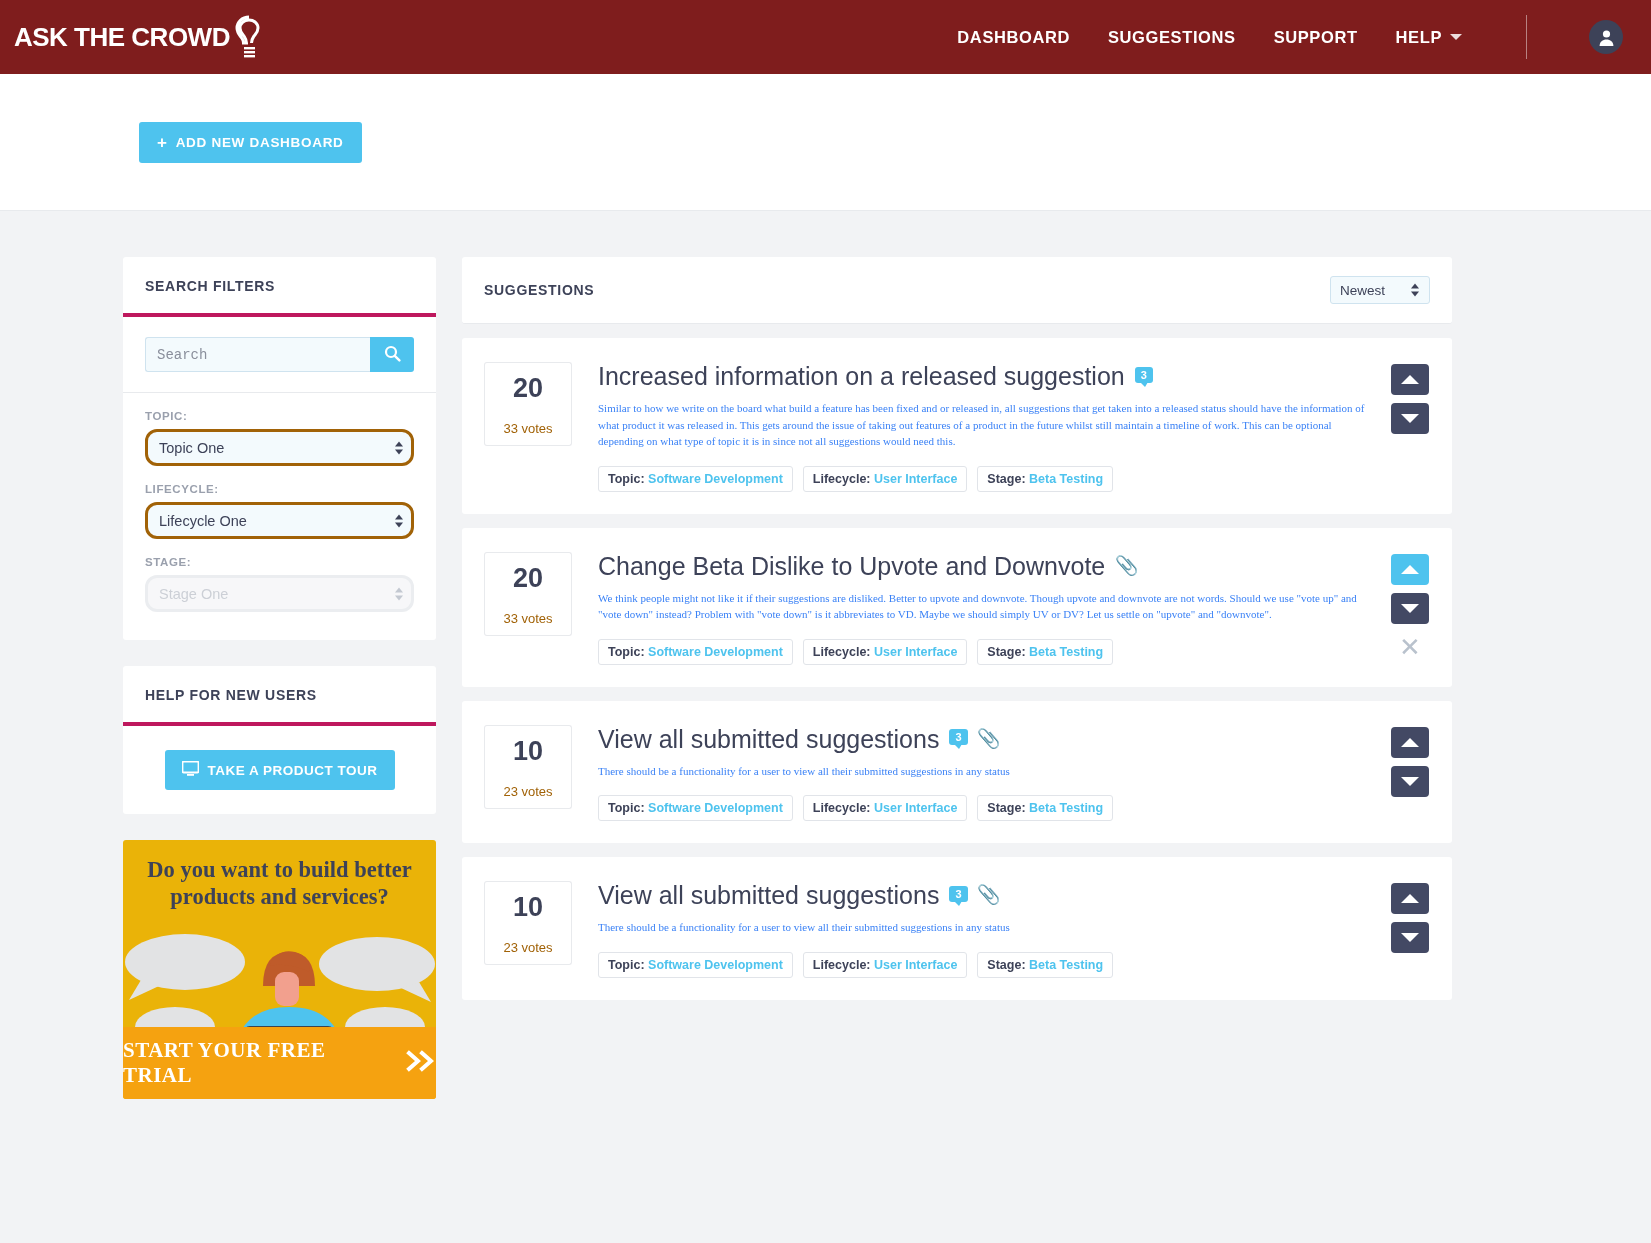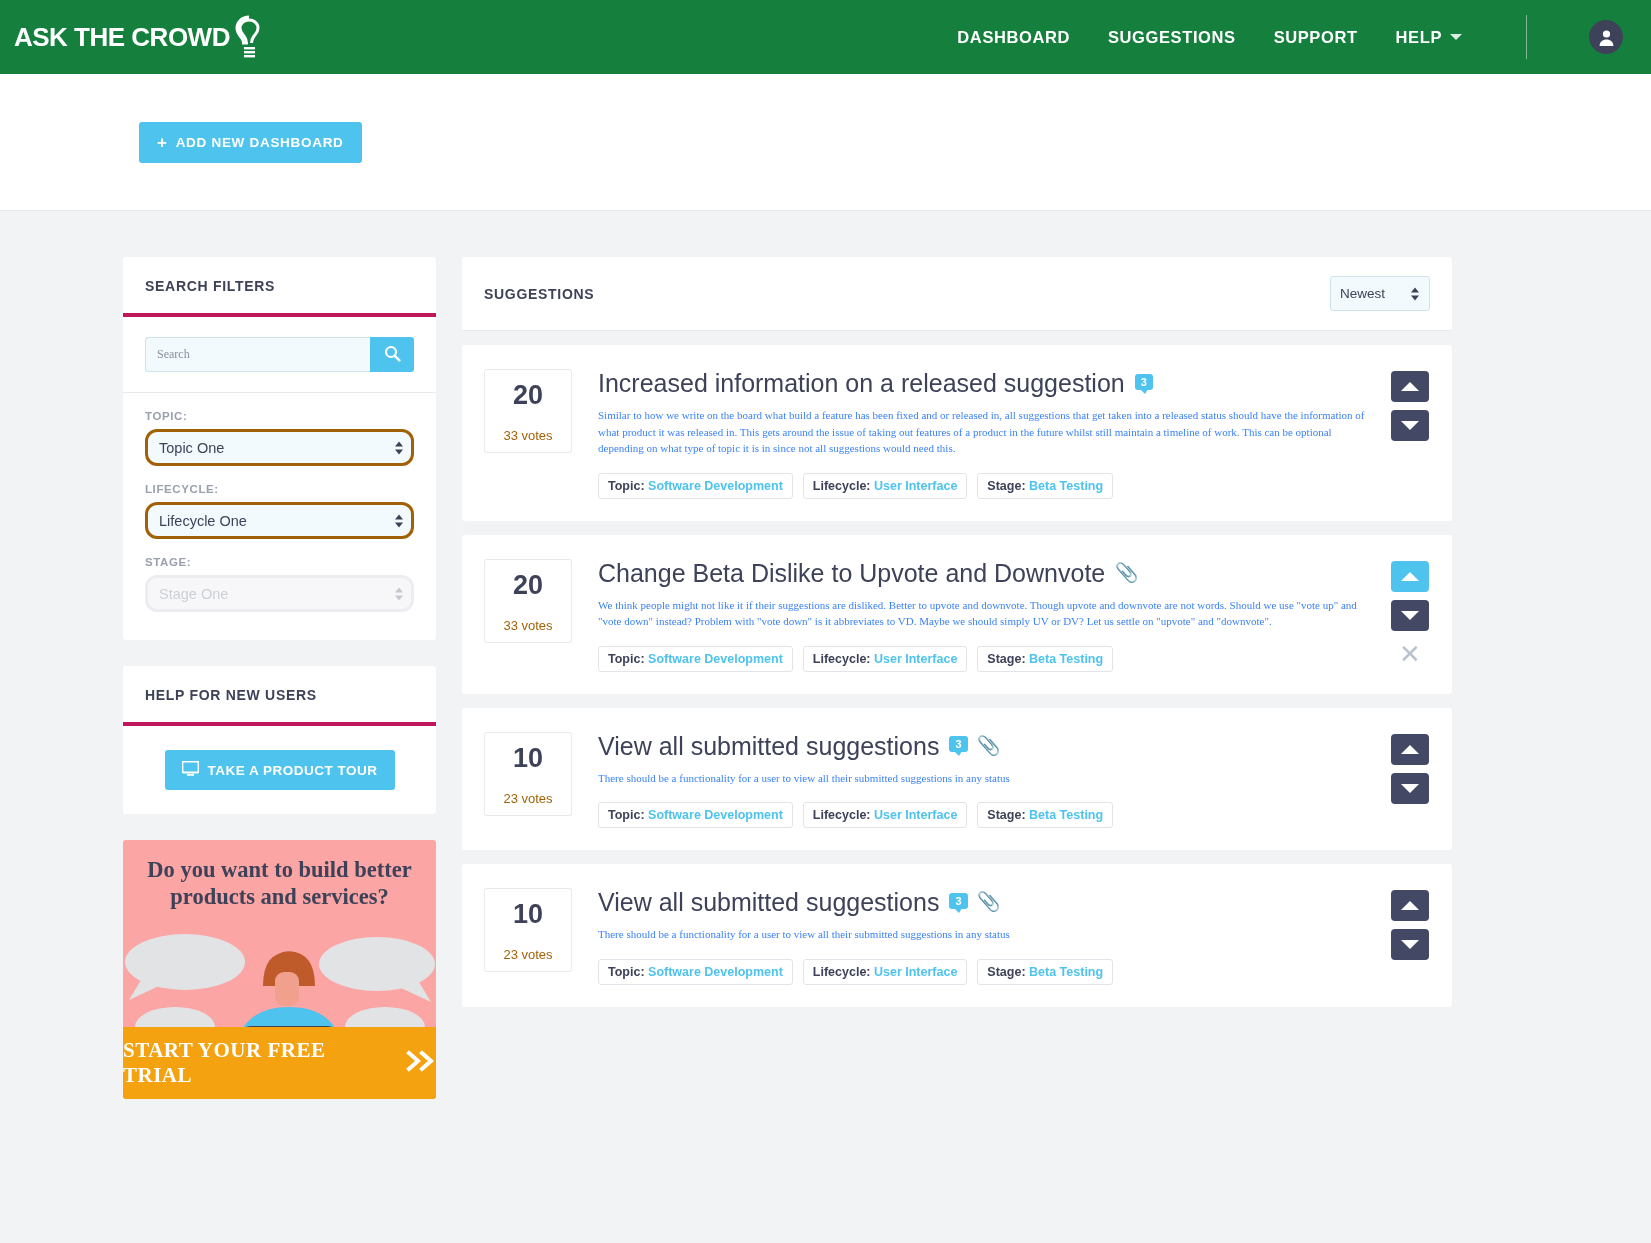--- a/index.html
+++ b/index.html
@@ -7,21 +7,21 @@
   body {
     width:1651px; height:1243px;
     background:#f2f3f5;
     font-family:"Liberation Sans", sans-serif;
     color:#3d4258;
     overflow:hidden;
   }
 
   
   .topnav {
-    height:74px; background:#15803d;
+    height:74px; background:#7f1d1d;
     display:flex; align-items:center; justify-content:space-between;
     padding:0 28px 0 14px;
   }
   .logo { display:flex; align-items:center; }
   .logo-text {
     color:#fff; font-weight:bold; font-size:26px;
     letter-spacing:-0.5px;
   }
   .bulb { margin-left:2px; position:relative; width:34px; height:46px; }
   .bulb svg { display:block; }
@@ -72,22 +72,22 @@
     padding:21px 22px 19px; border-bottom:4px solid #be185d;
     font-size:14px; font-weight:bold; letter-spacing:.7px; color:#3d4258;
   }
 
   
   .filter-body { padding:20px 22px 8px; }
   .search-row { display:flex; margin-bottom:2px; }
   .search-input {
     flex:1; height:35px; border:1px solid #cfe3ef; border-right:none;
     border-radius:3px 0 0 3px; background:#f3fafd;
-    padding:0 11px; font-size:12px; color:#3d4258;
-    font-family:Liberation Serif, serif; outline:none;
+    padding:0 11px; font-size:14px; color:#3d4258;
+    font-family:Liberation Mono, monospace; outline:none;
   }
   .search-input::placeholder { color:#8a8f9c; }
   .search-btn {
     width:44px; height:35px; background:#4ec3ee; border:none;
     border-radius:0 3px 3px 0; cursor:pointer;
     display:flex;align-items:center;justify-content:center;
   }
   .filter-divider { height:1px; background:#e8eaed; margin:20px -22px 0; }
 
   .field { padding-top:17px; }
@@ -119,21 +119,21 @@
 
   
   .help-body { padding:24px 22px; display:flex; justify-content:center; }
   .btn-tour {
     background:#4ec3ee; color:#fff; border:none; border-radius:3px;
     padding:11px 17px; font-size:13.5px; font-weight:bold; letter-spacing:.5px;
     cursor:pointer; display:flex; align-items:center; gap:9px;
   }
 
   
-  .ad { background:#fca5a5; border-radius:3px; margin-top:26px; overflow:hidden; position:relative; }
+  .ad { background:#eab308; border-radius:3px; margin-top:26px; overflow:hidden; position:relative; }
   .ad-title {
     text-align:center; font-family:"Liberation Serif", serif;
     font-size:22.5px; font-weight:bold; color:#3d4258;
     line-height:1.18; padding:17px 18px 0;
   }
   .ad-art { position:relative; height:185px; margin-top:4px; }
   .ad-cta {
     background:#f5a210; display:flex; align-items:center; justify-content:center;
     gap:18px; padding:11px 0; cursor:pointer;
     position:absolute; left:0; right:0; bottom:0;
@@ -145,21 +145,21 @@
 
   
   .sugg-head {
     background:#fff; border-radius:3px;
     display:flex; align-items:center; justify-content:space-between;
     padding:19px 22px; border-bottom:1px solid #e8eaed;
   }
   .sugg-head-title { font-size:14px; font-weight:bold; letter-spacing:.7px; }
   .sort-wrap { position:relative; width:100px; }
   .sort-sel {
-    width:100%; height:35px; border:1px solid #cfe3ef; border-radius:3px;
+    width:100%; height:28px; border:1px solid #cfe3ef; border-radius:3px;
     background:#f3fafd; padding:0 26px 0 9px; font-size:13.5px;
     color:#3d4258; appearance:none; outline:none; cursor:pointer;
     font-family:"Liberation Sans", sans-serif;
   }
 
   .sugg-item {
     background:#fff; border-radius:3px; margin-top:14px;
     display:flex; align-items:flex-start; padding:24px 22px 22px;
     position:relative;
   }

